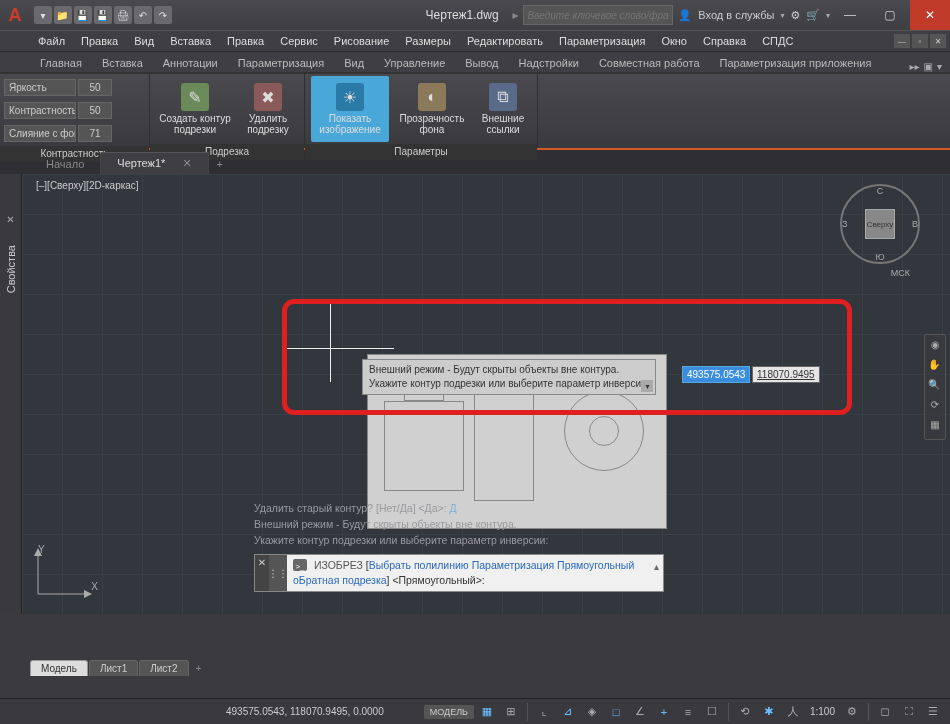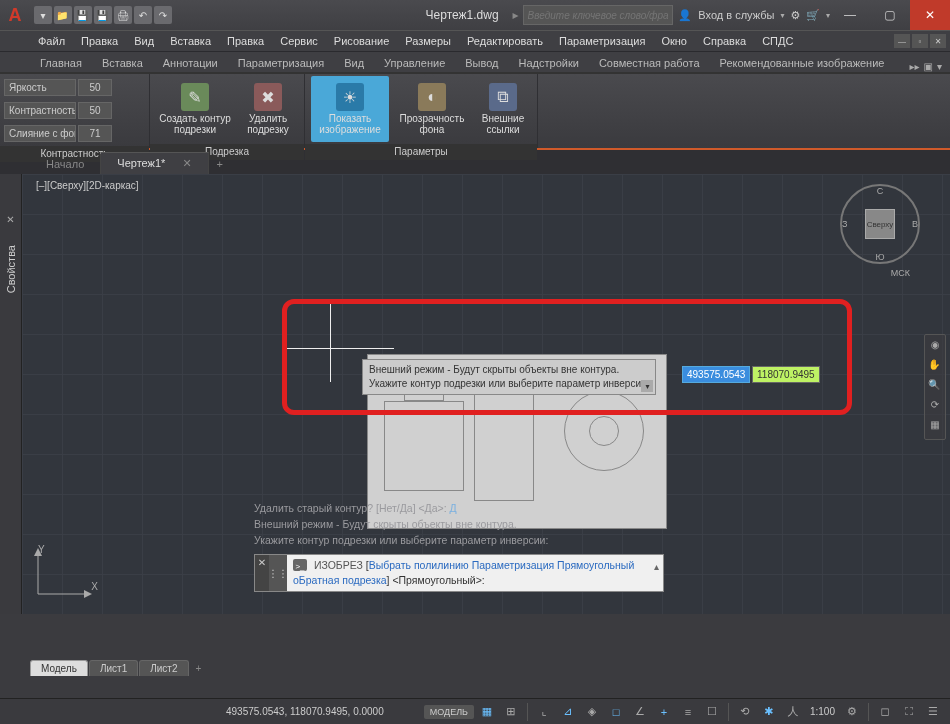--- a/index.html
+++ b/index.html
@@ -86,21 +86,21 @@
 
 
 .crosshair-v { position: absolute; left: 308px; top: 128px; width: 1px; height: 80px; background: #eee; }
 .crosshair-h { position: absolute; left: 262px; top: 174px; width: 110px; height: 1px; background: #eee; }
 
 .tooltip { position: absolute; left: 340px; top: 185px; background: #ccc; border: 1px solid #888; font-size: 10px; color: #333; padding: 3px 6px; line-height: 14px; max-width: 310px; }
 .tooltip-icon { position: absolute; right: 2px; bottom: 2px; width: 12px; height: 12px; background: #aaa; font-size: 8px; text-align: center; }
 
 .coord-box { position: absolute; top: 192px; font-size: 10px; padding: 2px 4px; border: 1px solid #666; }
 .coord-x { left: 660px; background: #3a8dde; color: #fff; border-color: #5ad; }
-.coord-y { left: 730px; background: #bef264; color: #333; }
+.coord-y { left: 730px; background: #e5e5e5; color: #333; text-decoration: underline; }
 
 
 .ucs { position: absolute; left: 6px; bottom: 10px; width: 70px; height: 60px; color: #aaa; font-size: 10px; }
 .ucs-y { position: absolute; left: 10px; top: 0; }
 .ucs-x { position: absolute; right: 0; bottom: 12px; }
 .ucs svg { position: absolute; }
 
 
 .cmd-history { position: absolute; left: 232px; bottom: 66px; font-size: 10.5px; color: #9a9a9e; line-height: 16px; }
 .cmd-history .kw { color: #7ab0e0; }
@@ -188,21 +188,21 @@
 <div class="ribbon-tabs">
   <span class="ribbon-tab">Главная</span>
   <span class="ribbon-tab">Вставка</span>
   <span class="ribbon-tab">Аннотации</span>
   <span class="ribbon-tab">Параметризация</span>
   <span class="ribbon-tab">Вид</span>
   <span class="ribbon-tab">Управление</span>
   <span class="ribbon-tab">Вывод</span>
   <span class="ribbon-tab">Надстройки</span>
   <span class="ribbon-tab">Совместная работа</span>
-  <span class="ribbon-tab">Рекомендованные изображение</span>
+  <span class="ribbon-tab">Параметризация приложения</span>
   <div class="ribbon-tabs-right">
     <span>▸▸</span>
     <span>▣</span>
     <span>▾</span>
   </div>
 </div>
 
 <div class="ribbon">
   <div class="panel" style="width:150px">
     <div class="panel-body" style="flex-direction:column;align-items:stretch;gap:1px;padding:2px 4px">

